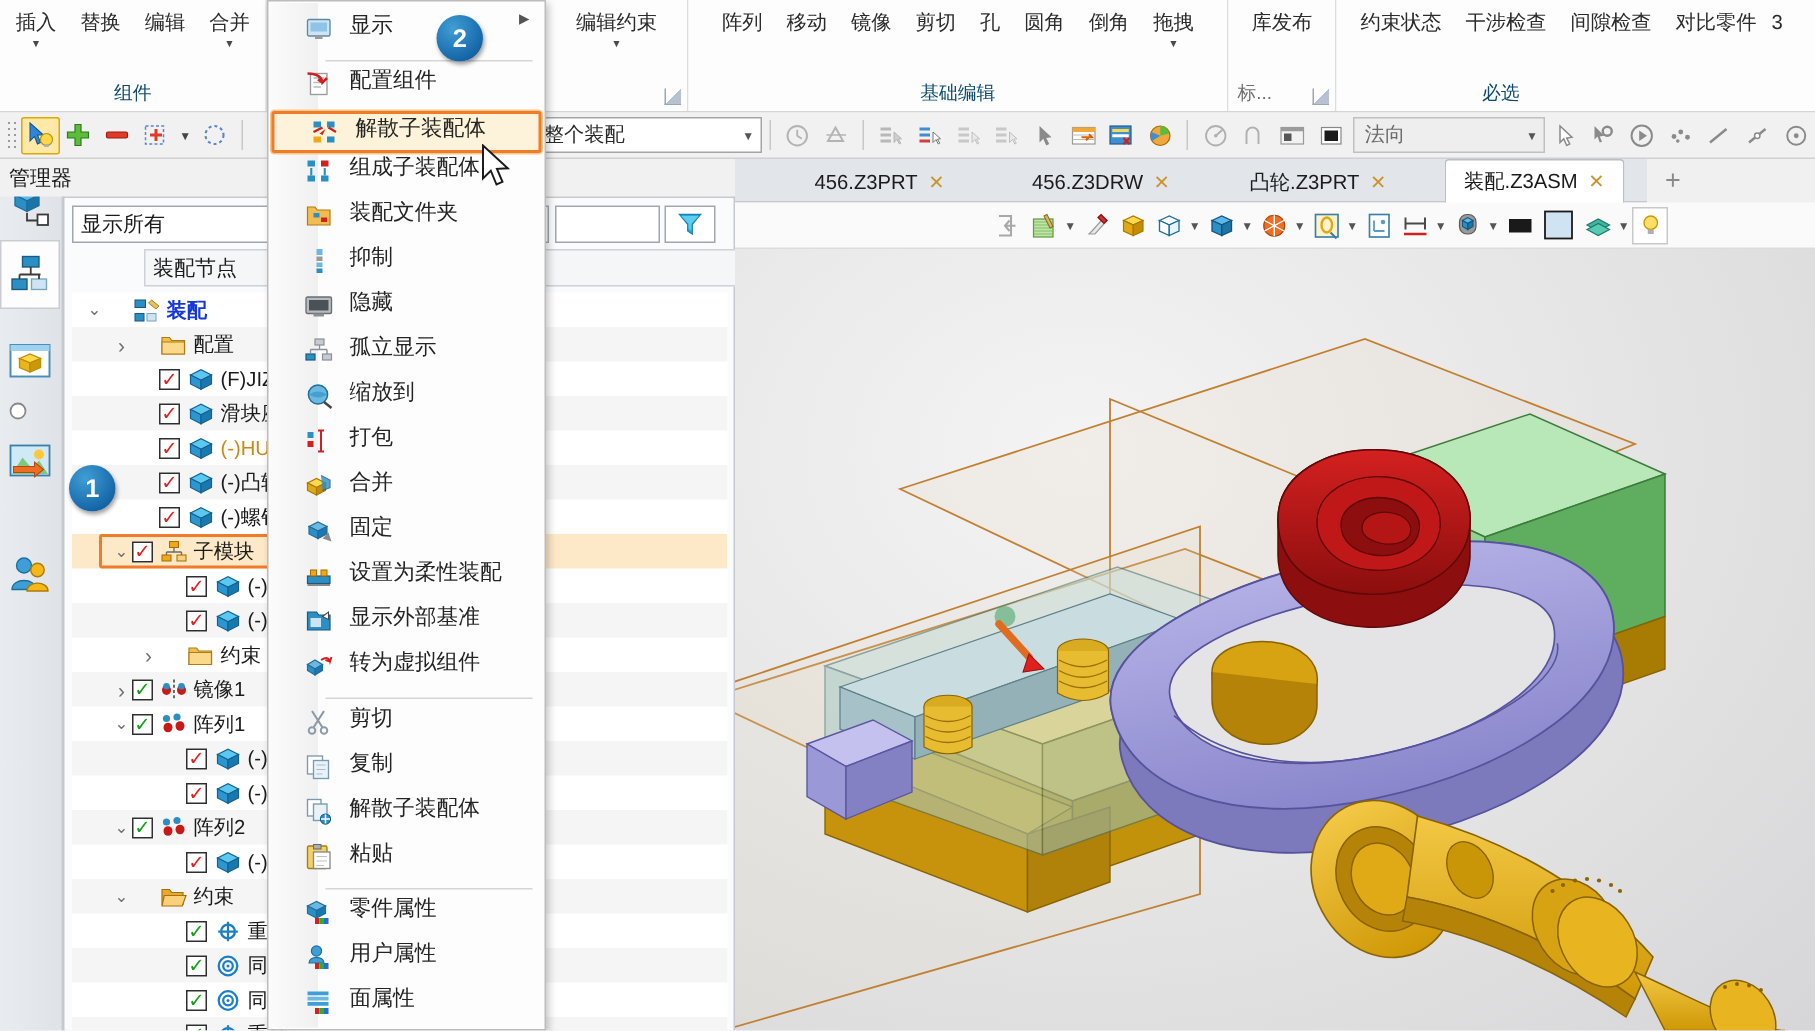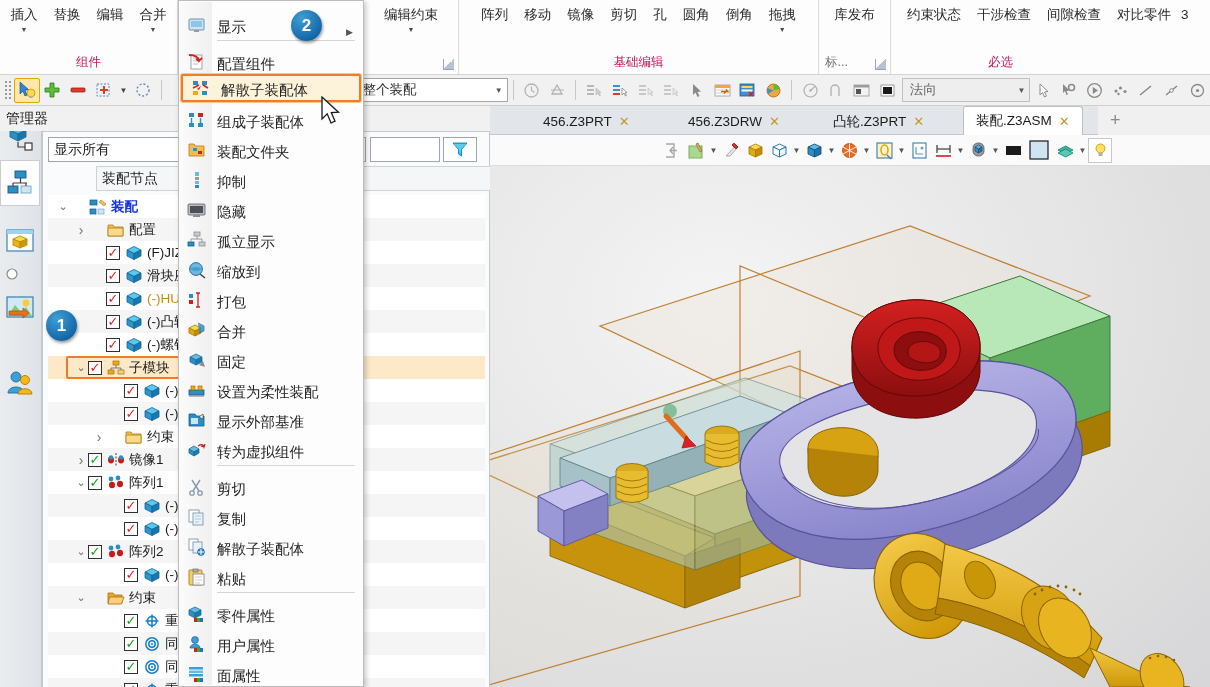--- a/index.html
+++ b/index.html
@@ -20,21 +20,21 @@
     background: #fdfdfd;
     border-bottom: 1px solid #d4d4d4;
   }
   .rgroup {
     position: absolute; top: 0; height: 74px;
     border-right: 1px solid #dcdcdc;
     background: #fdfdfd;
   }
   .rgroup-label {
     position: absolute; bottom: 3px; left: 0; right: 0;
-    text-align: center; font-size: 12.5px; color: #be185d;
+    text-align: center; font-size: 12.5px; color: #0c4a6e;
   }
   .rcmds { position: absolute; top: 6px; left: 0; right: 0; display: flex; justify-content: center; gap: 0px; }
   .rcmd {
     display: flex; flex-direction: column; align-items: center;
     padding: 0 8px; cursor: default;
   }
   .rcmd-lbl { font-size: 13.5px; color: #2b2b2b; line-height: 17px; white-space: nowrap; }
   .caret { font-size: 7px; color: #4a4a4a; line-height: 10px; margin-top: 2px; }
   .dlg-launcher {
     position: absolute; bottom: 4px; right: 4px;
@@ -143,22 +143,22 @@
     position: absolute; left: 178px; top: 0px; width: 186px; height: 687px;
     background: #fdfdfd; border: 1px solid #bcbcbc;
     box-shadow: 2px 2px 5px rgba(0,0,0,.22);
     z-index: 40;
   }
   #ctx .stripe {
     position: absolute; left: 1px; top: 1px; width: 32px; bottom: 1px;
     background: linear-gradient(to right, #fbfbfb, #f0f0f0);
   }
   .mitem {
-    position: relative; height: 30px; display: flex; align-items: flex-end;
-    padding-left: 4px; font-size: 14.5px; color: #242424;
+    position: relative; height: 30px; display: flex; align-items: flex-start;
+    padding-left: 20px; font-size: 14.5px; color: #242424;
   }
   .mitem .mi-ico { width: 28px; height: 24px; display:flex; align-items:center; justify-content:center; flex:0 0 28px; }
   .mitem .mi-lbl { margin-left: 6px; }
   .mitem .mi-arrow { position: absolute; right: 10px; font-size: 9px; color: #555; }
   .mitem.hl-item {
     background: #fdf3da; border: 2px solid #f07c2a; border-radius: 2px;
     margin: 0 2px; height: 28px;
     box-shadow: 0 0 0 1px #f5c98a;
   }
   .msep { height: 1px; background: #d5d5d5; margin: 3px 8px 3px 38px; }

